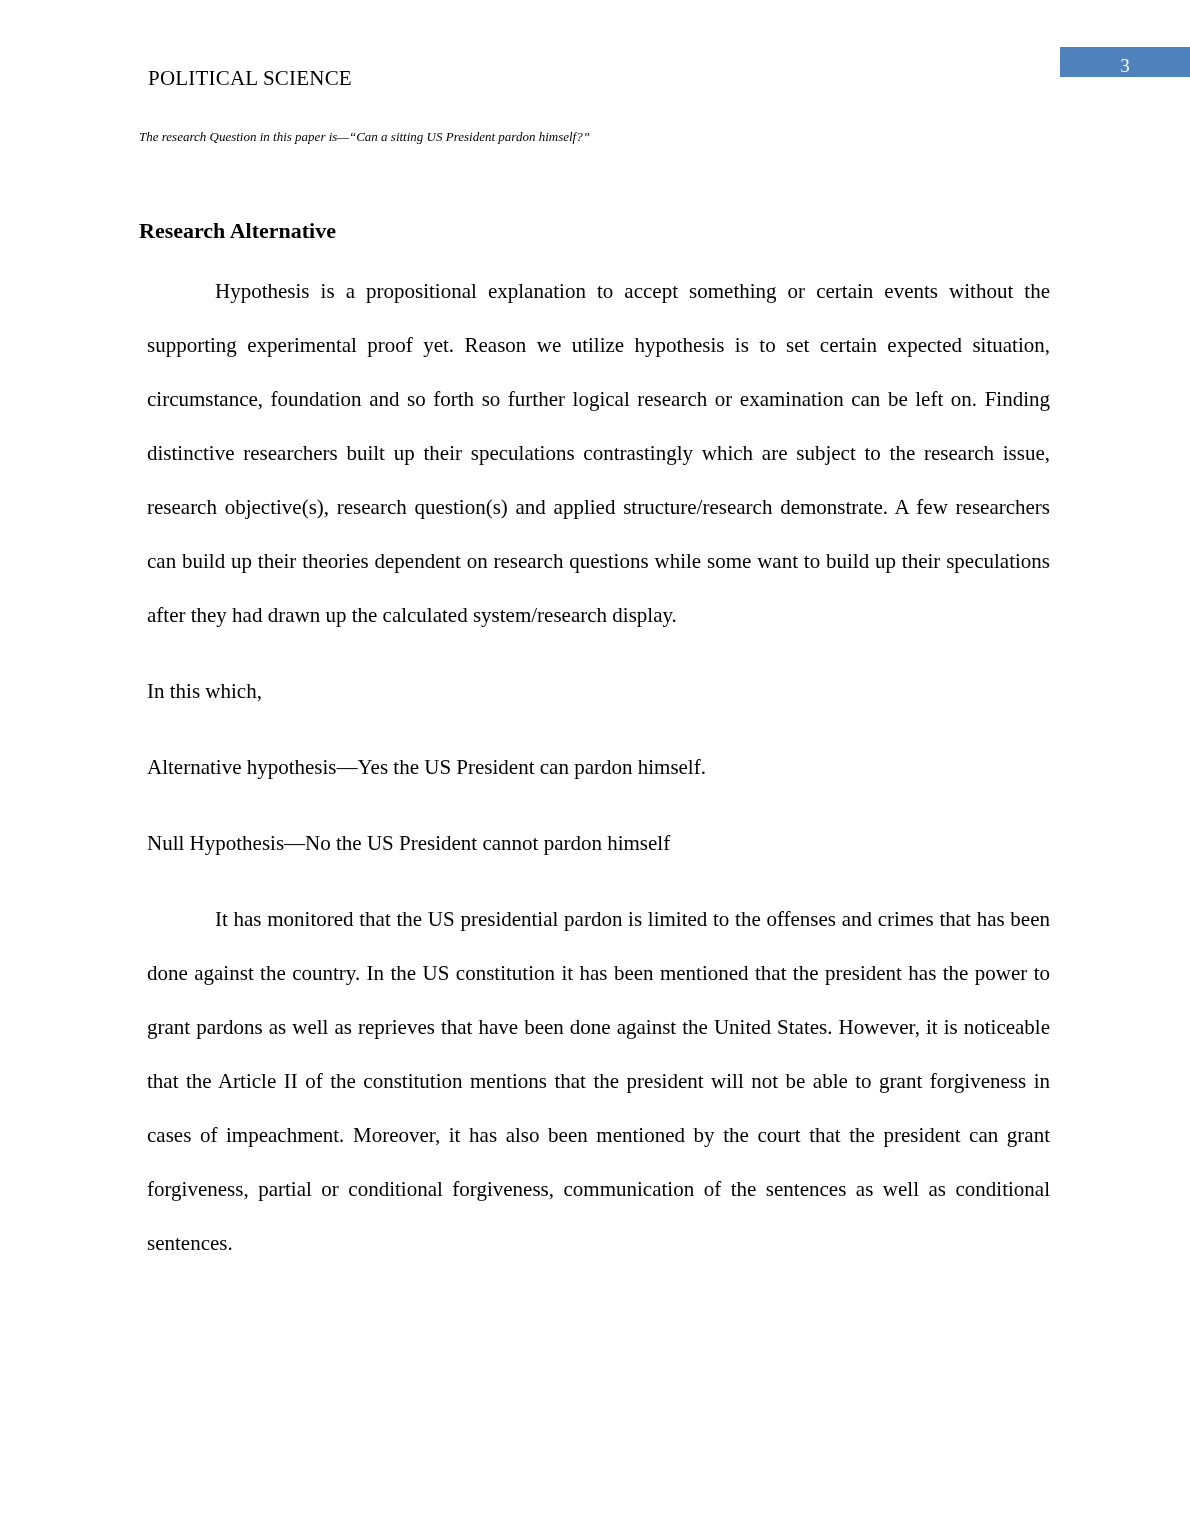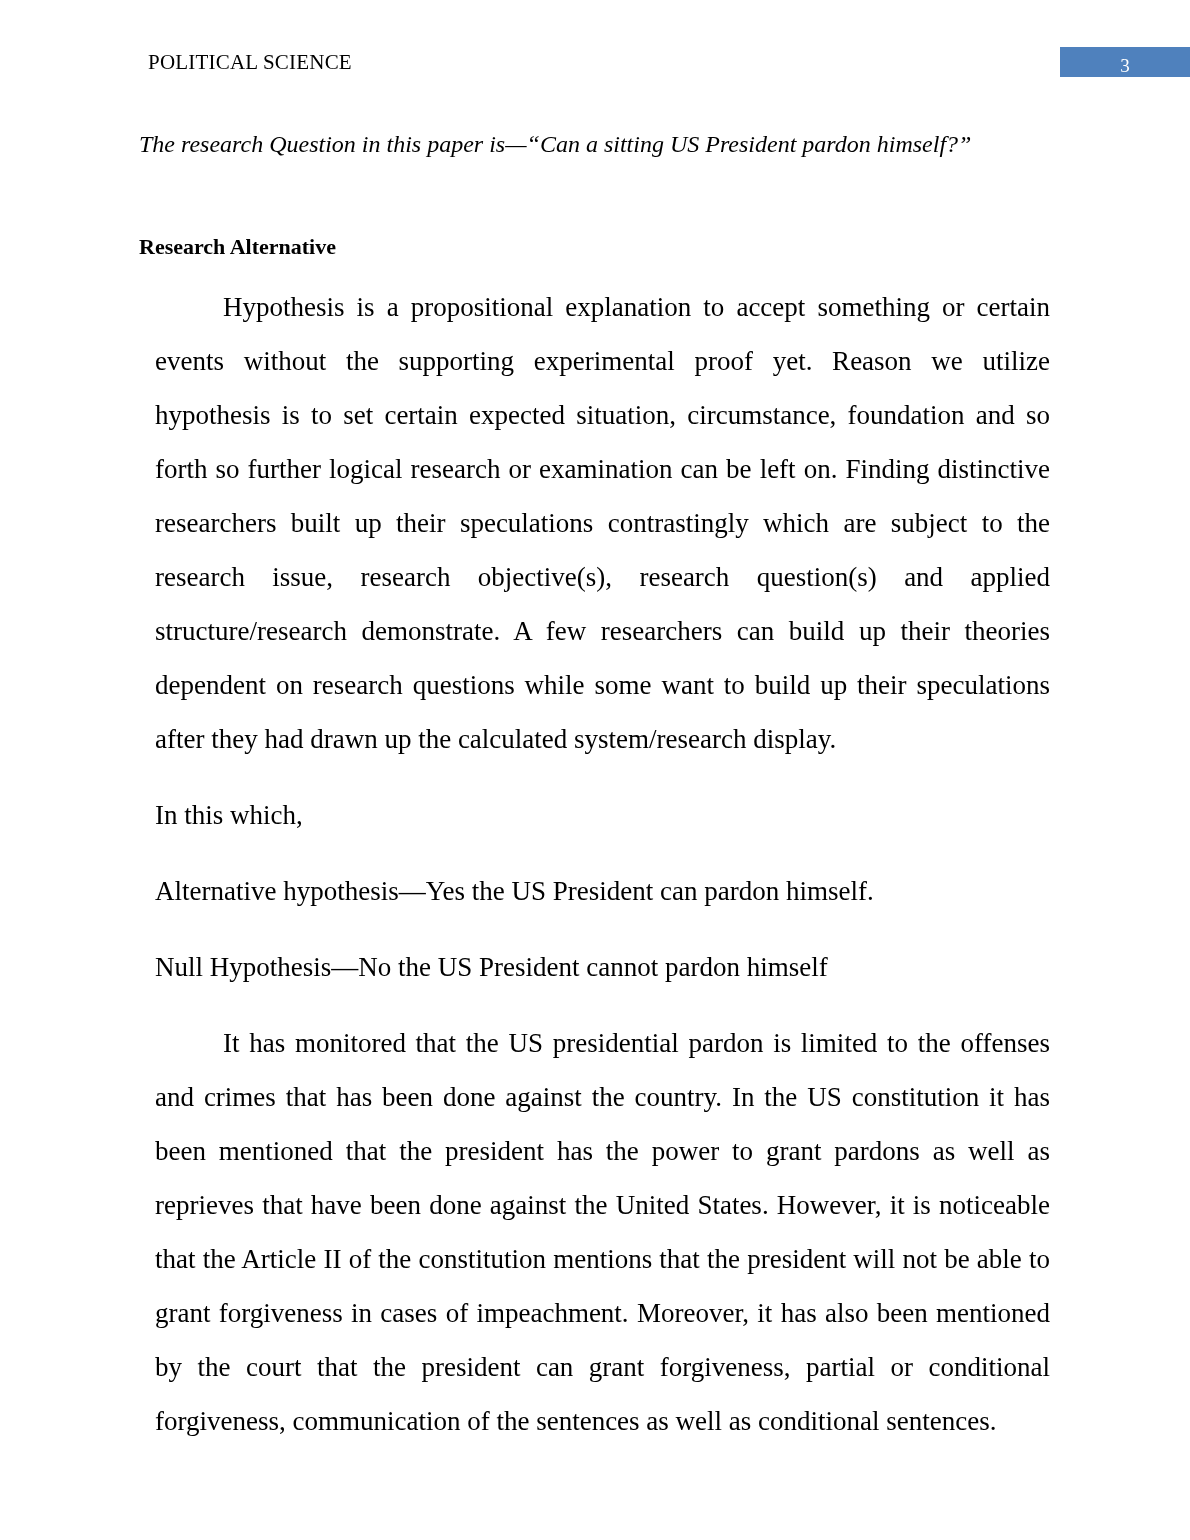--- a/index.html
+++ b/index.html
@@ -26,21 +26,21 @@
   .header {
     position: absolute;
     top: 50px;
     left: 0;
     right: 0;
     height: 40px;
   }
   .header-title {
     position: absolute;
     left: 148px;
-    top: 0px;
+    top: 16px;
     font-size: 21px;
     letter-spacing: 0.2px;
     font-family: "Liberation Serif", "DejaVu Serif", serif;
     color: #000000;
     white-space: nowrap;
   }
   .page-number-box {
     position: absolute;
     right: 0px;
     top: -3px;
@@ -63,33 +63,33 @@
 
   
   .content {
     position: absolute;
     left: 139px;
     top: 128px;
     width: 911px;
   }
   .research-question {
     font-style: italic;
-    font-size: 24px;
+    font-size: 13px;
     line-height: 1.4;
     margin: 0 0 0 0;
   }
   .section-heading {
     font-weight: bold;
     font-size: 22px;
     margin: 72px 0 0 0;
   }
   p.body-text {
-    font-size: 27px;
+    font-size: 21px;
     line-height: 54px;
-    margin: 22px 0 0 16px;
+    margin: 22px 0 0 8px;
     text-align: justify;
     text-justify: inter-word;
   }
   p.body-text.indent {
     text-indent: 68px;
   }
   p.body-text.noindent {
     text-align: left;
   }
   p.first-para {

